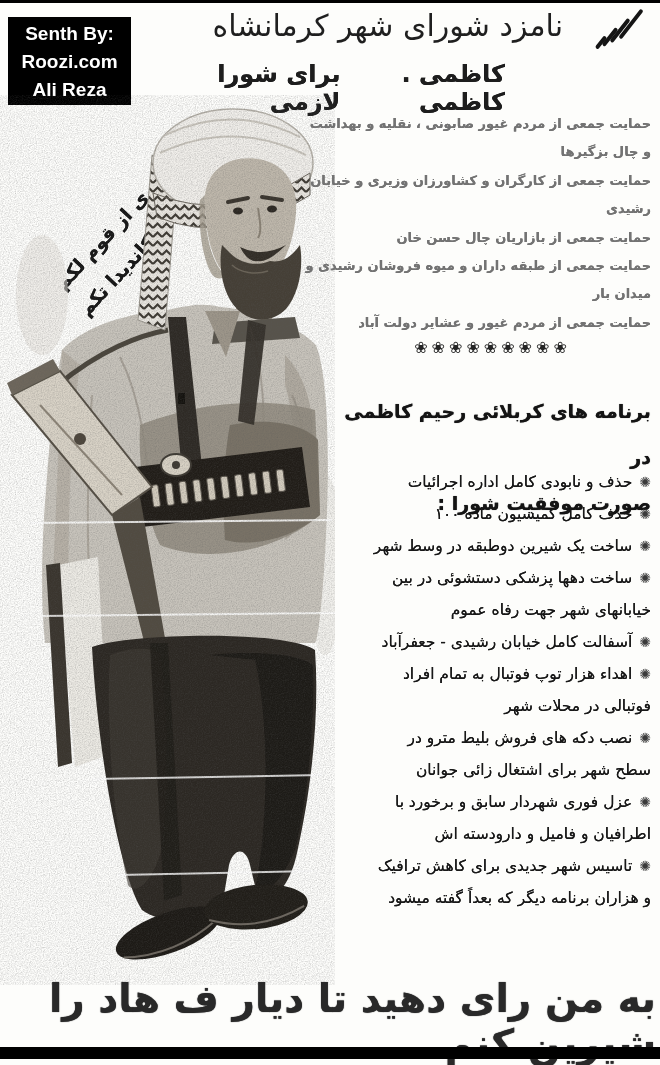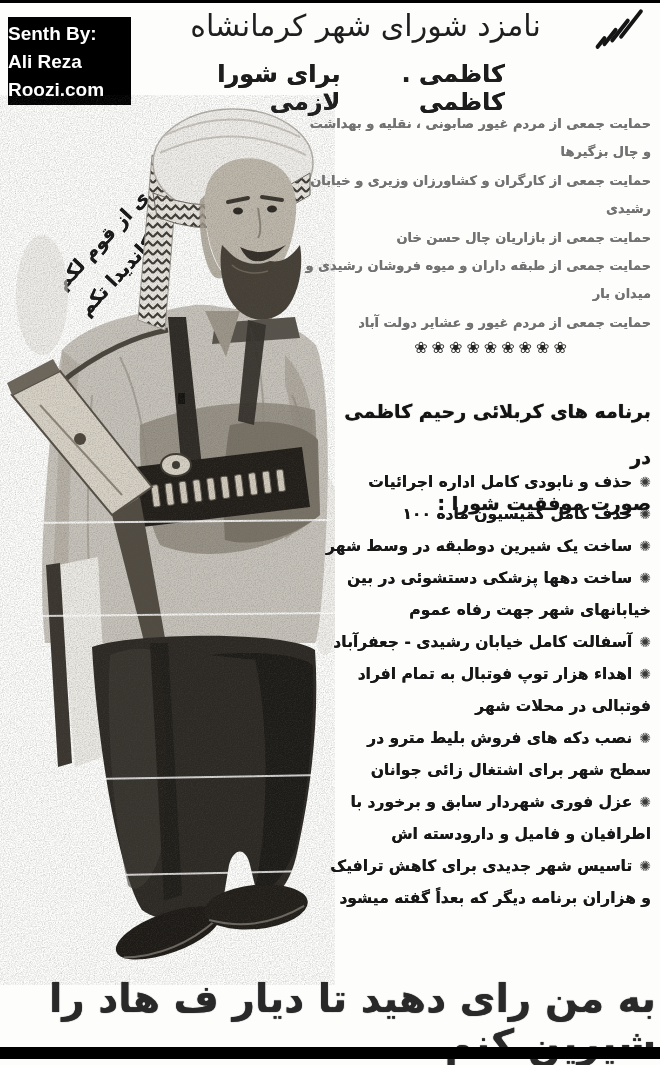--- a/index.html
+++ b/index.html
@@ -6,37 +6,37 @@
   .page{
     position:relative; width:660px; height:1065px; margin:0 auto;
     background:#fdfdfb; overflow:hidden;
     font-family:"DejaVu Sans", sans-serif; color:#1a1a1a;
   }
   .top-border{position:absolute;left:0;top:0;width:660px;height:3px;background:#000;}
   .bottom-bar{position:absolute;left:0;top:1047px;width:660px;height:12px;background:#000;}
 
   .credit-box{
     position:absolute;left:8px;top:17px;width:123px;height:88px;background:#000;
-    color:#fff;text-align:left;font-family:"Liberation Sans", sans-serif;
+    color:#fff;text-align:center;font-family:"Liberation Sans", sans-serif;
     font-weight:bold;font-size:19px;line-height:28px;padding-top:3px;box-sizing:border-box;
   }
 
   .corner-strokes{position:absolute;left:585px;top:4px;width:72px;height:62px;}
   .corner-strokes span{
     position:absolute;width:4px;background:#151515;border-radius:2px;
     transform:rotate(38deg);
   }
   .cs1{left:44px;top:2px;height:36px;}
   .cs2{left:33px;top:12px;height:29px;}
   .cs3{left:23px;top:22px;height:22px;}
   .cs4{left:14px;top:31px;height:15px;}
 
   .poster-title{
     position:absolute;left:168px;top:8px;width:395px;direction:rtl;
-    text-align:center;font-size:30px;color:#1f1f1f;
+    text-align:right;font-size:30px;color:#1f1f1f;
   }
   .names-row{
     position:absolute;left:172px;top:60px;width:333px;direction:rtl;
     display:flex;justify-content:space-between;align-items:baseline;
     font-size:24px;font-weight:bold;color:#1d1d1d;
     text-shadow:0 0 .6px currentColor;
   }
 
   .diagonal-note{
     position:absolute;left:-8px;top:188px;width:300px;
@@ -58,43 +58,43 @@
     font-size:16px;letter-spacing:4px;color:#242424;
   }
 
   .program-header{
     position:absolute;left:332px;top:388px;width:323px;direction:rtl;
     text-align:right;font-size:19px;font-weight:bold;line-height:46px;
     color:#141414;text-shadow:0 0 .7px currentColor;padding-right:4px;box-sizing:border-box;
   }
   .program-list{
     position:absolute;left:332px;top:466px;width:323px;direction:rtl;
-    text-align:right;font-size:15.5px;font-weight:bold;line-height:32px;
+    text-align:right;font-size:15.5px;font-weight:normal;line-height:32px;
     color:#181818;text-shadow:0 0 .6px currentColor;padding-right:4px;box-sizing:border-box;
   }
   .program-line{white-space:nowrap;}
   .flower-bullet{font-size:14px;color:#3a3a3a;margin-inline-end:7px;text-shadow:none;}
 
   .bottom-slogan{
     position:absolute;left:4px;top:976px;width:652px;direction:rtl;
     font-size:39px;font-weight:bold;color:#292929;
     text-shadow:0 0 1px currentColor;
   }
 </style>
 </head>
 <body>
 
 <div class="page">
 
   <div class="top-border"></div>
 
   <div class="credit-box">
     <div>Senth By:</div>
+    <div>Roozi.com</div>
     <div>Ali Reza</div>
-    <div>Roozi.com</div>
   </div>
 
   <div class="corner-strokes">
     <span class="cs1"></span>
     <span class="cs2"></span>
     <span class="cs3"></span>
     <span class="cs4"></span>
   </div>
 
   <div class="poster-title">نامزد شورای شهر کرمانشاه</div>

